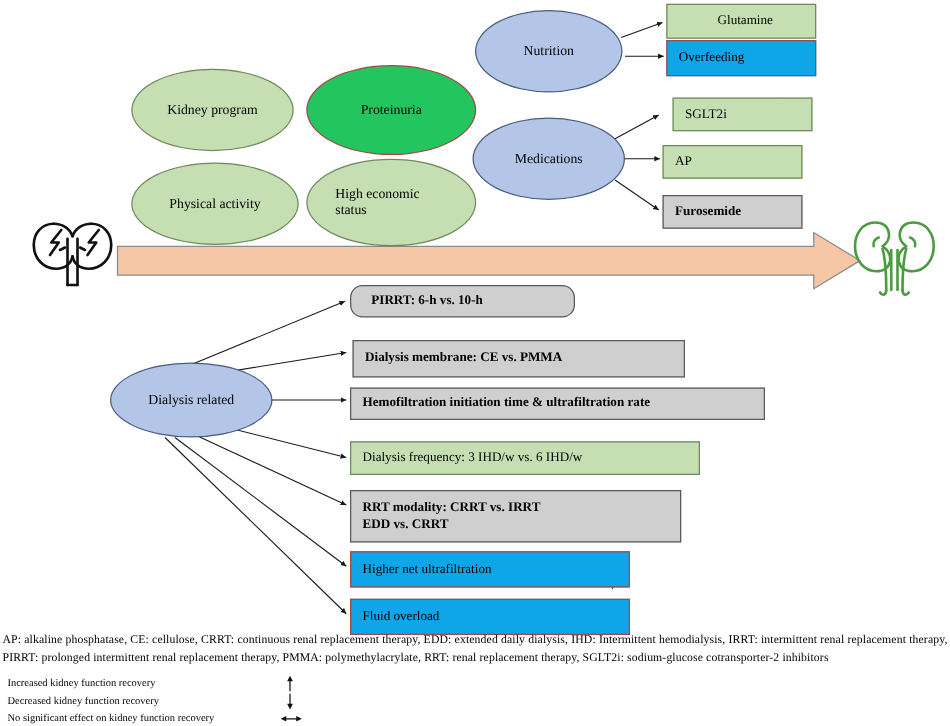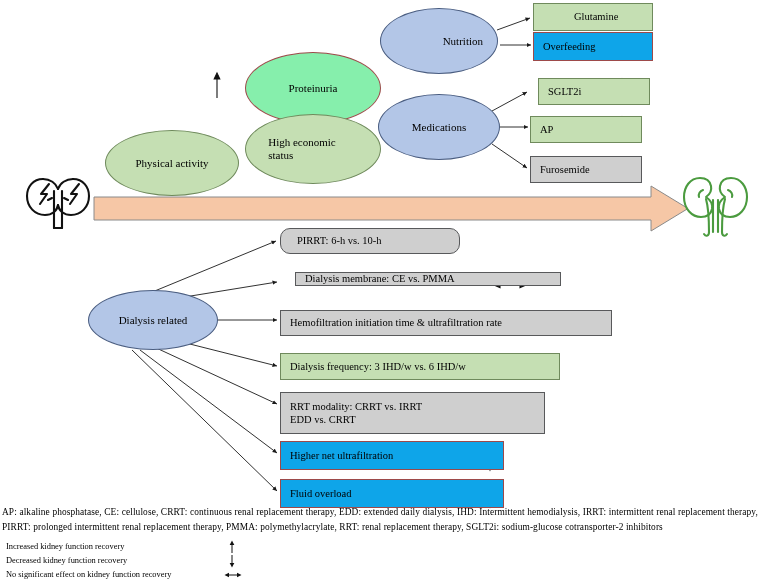--- a/index.html
+++ b/index.html
@@ -26,39 +26,39 @@
     box-sizing: border-box;
     display: flex;
     align-items: center;
     justify-content: center;
     text-align: center;
     font-size: 11px;
     line-height: 1.18;
     padding: 0 14px;
   }
   .node.green  { background: #c5dfb3; border-color: #6f8a5c; }
-  .node.red    { background: #86efac; border-color: #9d4a4a; }
+  .node.red    { background: #22c55e; border-color: #9d4a4a; }
   .node.blue   { background: #b3c6e7; border-color: #4a5d80; }
   .node-label { position: relative; z-index: 2; }
 
   
   .box {
     position: absolute;
     border: 1px solid #58595b;
     box-sizing: border-box;
     display: flex;
     align-items: center;
     font-size: 10.5px;
     line-height: 1.25;
     padding-left: 9px;
     white-space: pre-line;
   }
   .box.green { background: #c5dfb3; border-color: #6f8a5c; }
   .box.red   { background: #0ea5e9; border-color: #9d4a4a; }
-  .box.grey  { background: #cfcfcf; border-color: #58595b; }
+  .box.grey  { background: #cfcfcf; border-color: #58595b; font-weight: bold; }
 
   
   #overlay {
     position: absolute;
     left: 0; top: 0;
     width: 760px; height: 581px;
     pointer-events: none;
   }
 
   
@@ -250,35 +250,38 @@
         <line x1="490" y1="447" x2="490" y2="466" stroke-width="1.1"></line>
         <path d="M490,470 L487.3,463 L492.7,463 Z"></path>
       </g>
       <g>
         <line x1="490" y1="485" x2="490" y2="503" stroke-width="1.1"></line>
         <path d="M490,507 L487.3,500 L492.7,500 Z"></path>
       </g>
     </g>
   </svg>
 
+  <div class="node green" style="left:105px; top:55px; width:130px; height:66px;">
+    <span class="node-label">Kidney program</span>
+  </div>
 
   <div class="node red" style="left:245px; top:52px; width:136px; height:72px;">
     <span class="node-label">Proteinuria</span>
   </div>
 
   <div class="node green" style="left:105px; top:130px; width:134px; height:66px;">
     <span class="node-label">Physical activity</span>
   </div>
 
-  <div class="node green" style="left:245px; top:114px; width:136px; height:70px;">
+  <div class="node green" style="left:245px; top:127px; width:136px; height:70px;">
     <span class="node-label" style="white-space:pre-line; text-align:left; margin-right:22px;">High economic
 status</span>
   </div>
 
-  <div class="node blue" style="left:380px; top:8px; width:118px; height:66px;justify-content:flex-end;">
+  <div class="node blue" style="left:380px; top:8px; width:118px; height:66px;">
     <span class="node-label">Nutrition</span>
   </div>
 
   <div class="node blue" style="left:378px; top:94px; width:122px; height:66px;">
     <span class="node-label">Medications</span>
   </div>
 
   <div class="node blue" style="left:88px; top:290px; width:130px; height:60px;">
     <span class="node-label">Dialysis related</span>
   </div>
@@ -297,21 +300,21 @@
     <span>AP</span>
   </div>
   <div class="box grey" style="left:530px; top:156px; width:112px; height:27px;">
     <span>Furosemide</span>
   </div>
 
   <div class="box grey" style="left:280px; top:228px; width:180px; height:26px; padding-left:16px;border-radius:10px;">
     <span>PIRRT: 6-h vs. 10-h</span>
   </div>
 
-  <div class="box grey" style="left:295px; top:272px; width:266px; height:14px;">
+  <div class="box grey" style="left:282px; top:272px; width:266px; height:30px;">
     <span>Dialysis membrane: CE vs. PMMA</span>
   </div>
 
   <div class="box grey" style="left:280px; top:310px; width:332px; height:26px;text-align:center;">
     <span>Hemofiltration initiation time &amp; ultrafiltration rate</span>
   </div>
 
   <div class="box green" style="left:280px; top:353px; width:280px; height:27px;">
     <span>Dialysis frequency: 3 IHD/w vs. 6 IHD/w</span>
   </div>

